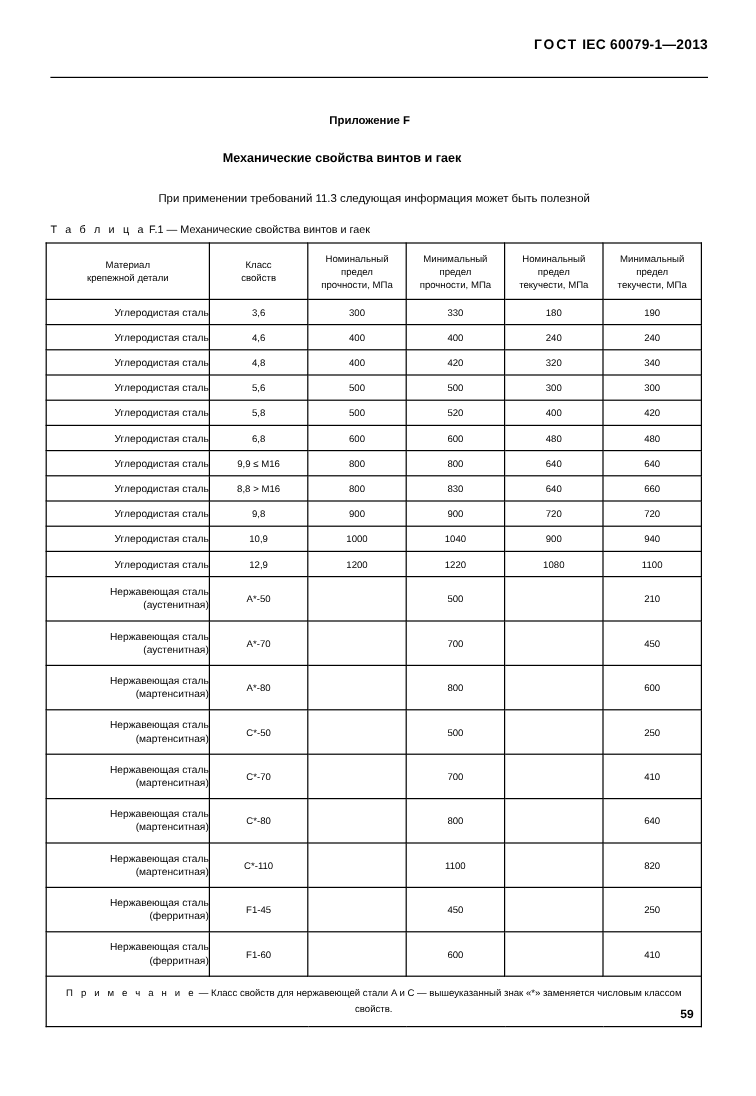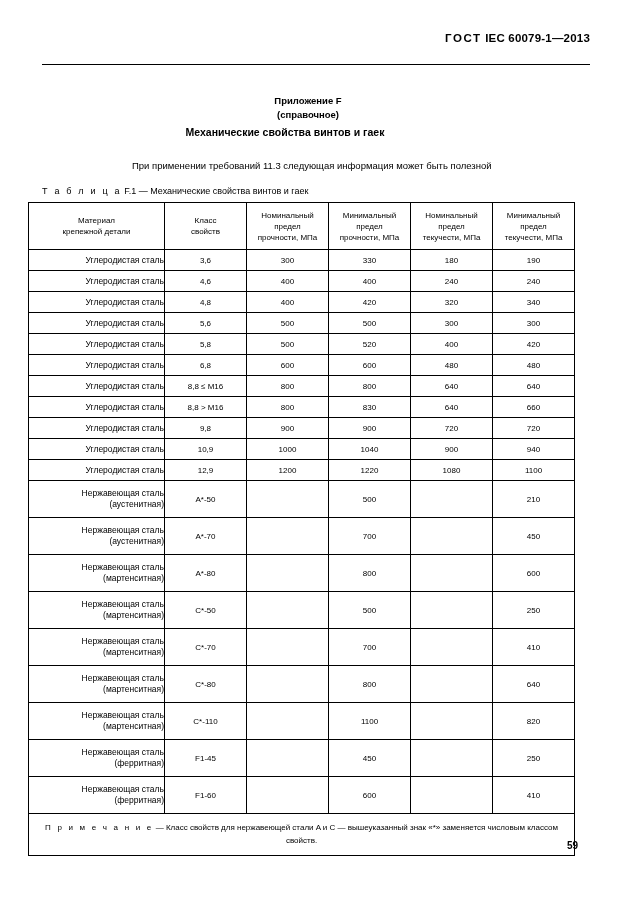--- a/index.html
+++ b/index.html
@@ -74,21 +74,21 @@
     left: 42px;
     font-size: 9px;
     text-align: center;
   }
   .table-caption .sp {
     letter-spacing: 2.2px;
   }
   table.main {
     position: absolute;
     top: 202px;
-    left: 28px;
+    left: 38px;
     width: 546px;
     border-collapse: collapse;
     table-layout: fixed;
   }
   table.main td, table.main th {
     border: 1px solid #000;
     font-weight: normal;
     font-size: 8px;
     padding: 0;
     vertical-align: middle;
@@ -139,21 +139,20 @@
 <div class="page">
 
   <div class="header">
     <span class="gost">ГОСТ</span>
     <span>IEC 60079-1—2013</span>
   </div>
   <div class="rule-top"></div>
 
   <div class="appendix">
     <div>Приложение F</div>
-    <div>(справочное)</div>
   </div>
 
   <div class="title">Механические свойства винтов и гаек</div>
 
   <div class="intro">При применении требований 11.3 следующая информация может быть полезной</div>
 
   <div class="table-caption">
     <span class="sp">Т а б л и ц а</span>
     <span>F.1 — Механические свойства винтов и гаек</span>
   </div>
@@ -257,21 +256,21 @@
           <td>6,8</td>
           <td>600</td>
           <td>600</td>
           <td>480</td>
           <td>480</td>
         </tr>
         <tr>
           <td class="mat">
             <span class="cell-val">Углеродистая сталь</span>
           </td>
-          <td>8,8 ≤ М16</td>
+          <td>9,9 ≤ М16</td>
           <td>800</td>
           <td>800</td>
           <td>640</td>
           <td>640</td>
         </tr>
         <tr>
           <td class="mat">
             <span class="cell-val">Углеродистая сталь</span>
           </td>
           <td>8,8 &gt; М16</td>

